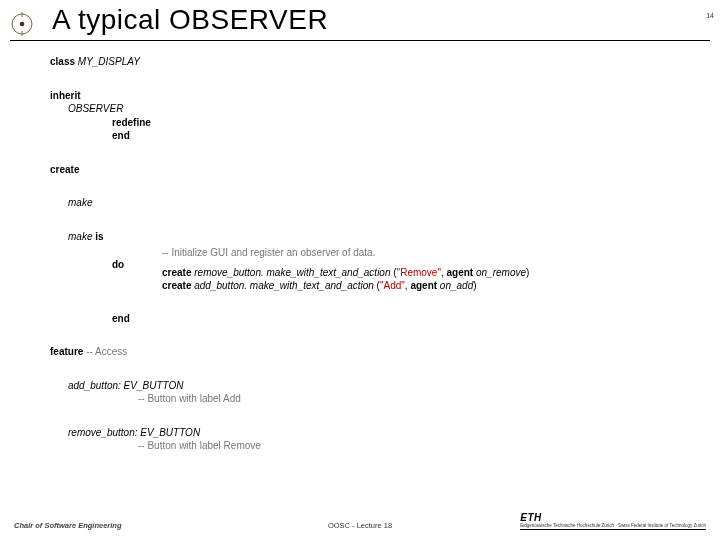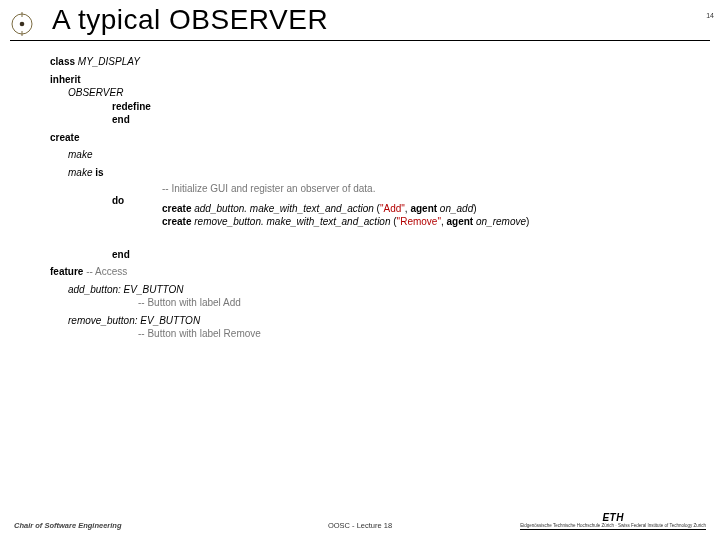--- a/index.html
+++ b/index.html
@@ -18,25 +18,25 @@
 .ind1{padding-left:18px}
 .ind3{padding-left:62px}
 .ind4{padding-left:88px}
 .init-row{display:flex;align-items:flex-start;margin-top:2px}
 .init-col-left{width:112px;flex-shrink:0}
 .init-col-right{padding-top:1px}
 .init-col-right .line{white-space:nowrap}
 .footer{position:absolute;bottom:10px;left:0;right:0;padding:0 14px;display:flex;align-items:flex-end;justify-content:space-between;font-size:7.5px}
 .footer-left{font-style:italic;font-weight:bold;color:#444}
 .footer-mid{position:absolute;left:50%;transform:translateX(-50%);color:#333}
-.eth{text-align:center;line-height:1}
+.eth{text-align:left;line-height:1}
 .eth-big{font-weight:bold;font-size:10px;font-style:italic;letter-spacing:.5px}
 .eth-small{font-size:4.5px;color:#333;display:block;margin-top:1px}
 .eth-bar{height:1px;background:#000;margin-top:1px}
-.sp{margin-top:4px}
+.sp{margin-top:20px}
 </style>
 </head>
 <body>
 
 <div class="header">
   <div class="bullet">
     <svg viewBox="0 0 24 24">
         <circle cx="12" cy="12" r="10" fill="none" stroke="#7a6a40" stroke-width="1"></circle>
         <circle cx="12" cy="12" r="2.3" fill="#3a3020"></circle>
         <line x1="12" y1="0" x2="12" y2="5" stroke="#7a6a40" stroke-width="1"></line>
@@ -70,27 +70,27 @@
       <div class="ind3" style="height:13px"></div>
       <div class="ind3"><span class="kw">do</span></div>
       <div style="height:40px"></div>
       <div class="ind3"><span class="kw">end</span></div>
     </div>
     <div class="init-col-right">
       <div class="line comment">-- Initialize GUI and register an observer of data.</div>
       <div style="height:6px"></div>
       <div class="line">
         <span class="kw">create</span>
-        <span class="em">add_button. make_with_text_and_action</span>
-        (<span class="red">"Add"</span>, <span class="kw">agent</span> <span class="em">on_add</span>)
+        <span class="em">remove_button. make_with_text_and_action</span>
+        (<span class="red">"Remove"</span>, <span class="kw">agent</span> <span class="em">on_remove</span>)
       </div>
       <div class="line">
         <span class="kw">create</span>
-        <span class="em">remove_button. make_with_text_and_action</span>
-        (<span class="red">"Remove"</span>, <span class="kw">agent</span> <span class="em">on_remove</span>)
+        <span class="em">add_button. make_with_text_and_action</span>
+        (<span class="red">"Add"</span>, <span class="kw">agent</span> <span class="em">on_add</span>)
       </div>
     </div>
   </div>
 
   <div class="sp"><span class="kw">feature</span> <span class="comment">-- Access</span></div>
 
   <div class="ind1 sp">
     <span class="em">add_button</span><span class="em">: EV_BUTTON</span>
   </div>
   <div class="ind4 comment">-- Button with label Add</div>

